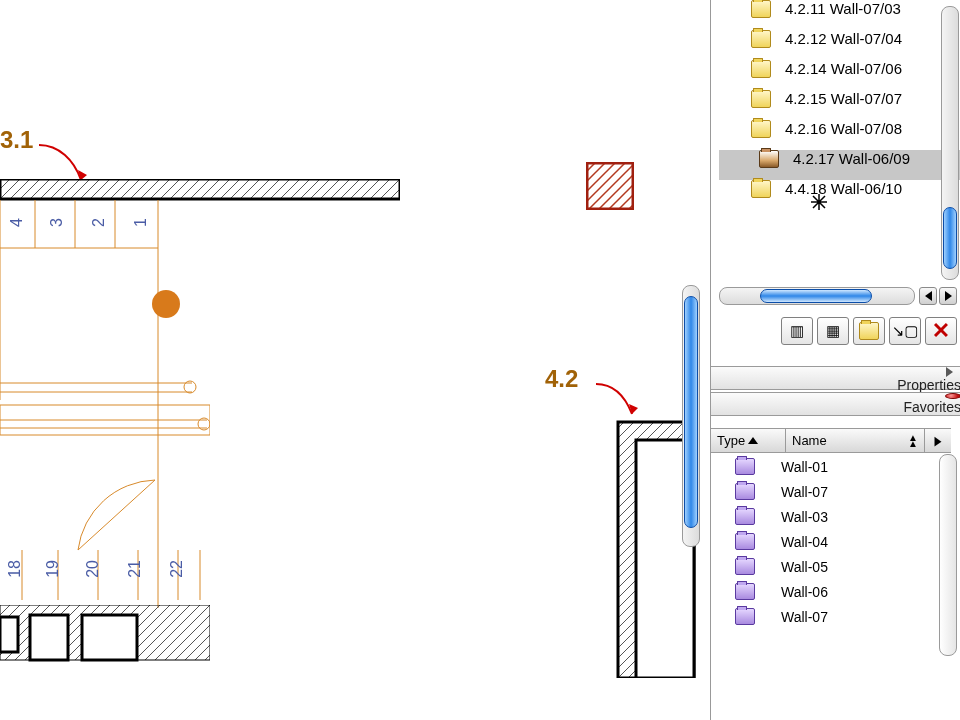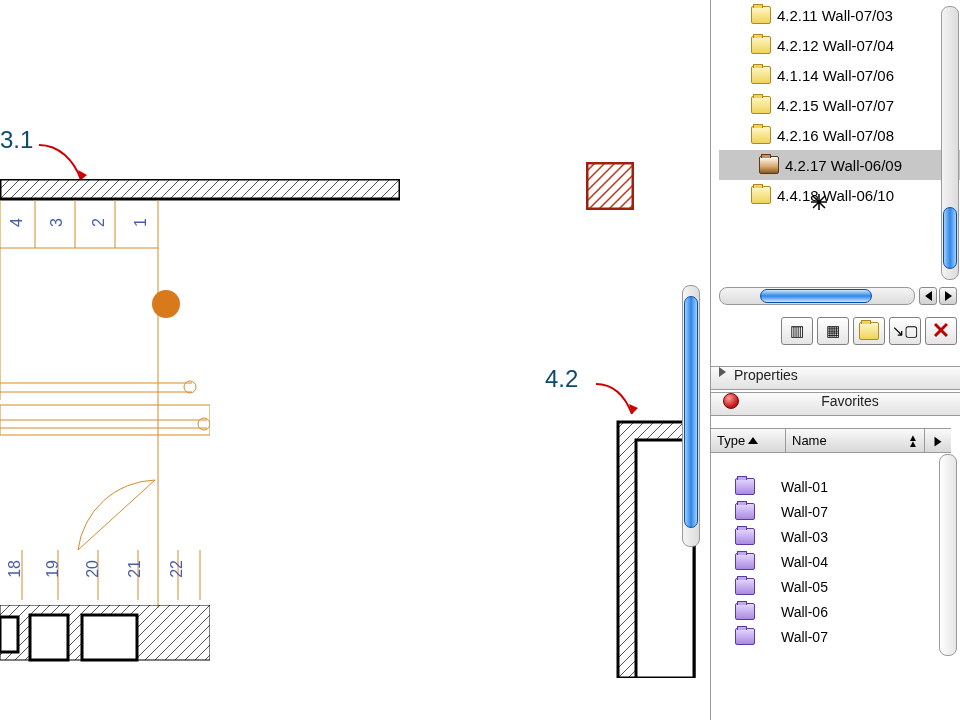--- a/index.html
+++ b/index.html
@@ -17,22 +17,22 @@
   .canvas {
     position: absolute;
     left: 0;
     top: 0;
     width: 700px;
     height: 720px;
     overflow: hidden;
   }
   .annot {
     position: absolute;
-    color: #0c4a6e;
-    font-weight: normal;
+    color: #a16207;
+    font-weight: bold;
     font-size: 24px;
     font-family: Arial, sans-serif;
   }
   .arrow {
     position: absolute;
     stroke: #d00000;
     fill: none;
   }
   .stair-num {
     position: absolute;
@@ -57,26 +57,26 @@
   }
   .tree {
     position: absolute;
     left:0; top:0; right:0;
     height: 280px;
     overflow: hidden;
     font-size: 15px;
   }
   .tree-row {
     display: flex;
-    align-items: center;
     height: 30px;
     padding-left: 40px;
     white-space: nowrap;
     cursor: default;
     user-select: none;
+    gap: 8px;
   }
   .tree-row.selected {
     background: #c7c7c7;
     margin-left: 8px;
   }
   .tree-row.parent { padding-left:18px; }
   .tree-icon {
     width: 18px; height: 16px;
     margin-right: 6px;
     display:inline-block;
@@ -162,27 +162,28 @@
     background:linear-gradient(#fff,#e5e5e5);
     border:1px solid #808080;
     border-radius:3px;
     display:flex;align-items:center;justify-content:center;
     cursor:pointer;
     font-size:15px;
   }
   .tb-x { color:#c00000; font-weight:bold; font-size:22px;}
   .section-head {
     height:22px;
-    display:flex;align-items:flex-start;
+    display:flex;align-items:flex-end;
     background:linear-gradient(#fbfbfb,#e2e2e2);
     border-top:1px solid #9a9a9a;
     border-bottom:1px solid #9a9a9a;
     padding-left:8px;
     font-size:14px;
     color:#222;
+    flex-direction:column;
   }
   .section-head .disc{
     width:0;height:0;
     border-top:5px solid transparent;
     border-bottom:5px solid transparent;
     border-left:7px solid #595959;
     margin-right:8px;
   }
   .section-head.center{justify-content:center;}
   .red-dot{
@@ -340,21 +341,21 @@
     <div class="tree-row">
         <span class="tree-icon folder-y"></span>
         <span>4.2.11 Wall-07/03</span>
       </div>
     <div class="tree-row">
         <span class="tree-icon folder-y"></span>
         <span>4.2.12 Wall-07/04</span>
       </div>
     <div class="tree-row">
         <span class="tree-icon folder-y"></span>
-        <span>4.1.14 Wall-07/06</span>
+        <span>4.2.14 Wall-07/06</span>
       </div>
     <div class="tree-row">
         <span class="tree-icon folder-y"></span>
         <span>4.2.15 Wall-07/07</span>
       </div>
     <div class="tree-row">
         <span class="tree-icon folder-y"></span>
         <span>4.2.16 Wall-07/08</span>
       </div>
     <div class="tree-row selected">
@@ -414,21 +415,21 @@
     </div>
     <div class="fav-th" style="flex:1">
       <span>Name</span>
       <span style="margin-left:auto" class="sort-tri-dbl">▲<br>▲</span>
     </div>
     <div class="fav-th" style="width:14px;border-right:none;justify-content:center">
       <span style="transform:scaleX(0.7)">▶</span>
     </div>
   </div>
 
-  <div class="fav-body" style="position:absolute;left:0;right:24px;top:454px;margin-top:20px;">
+  <div class="fav-body" style="position:absolute;left:0;right:24px;top:454px;">
     <div class="fav-row">
         <div style="width:70px;display:flex;justify-content:center">
           <span class="fav-icon"></span>
         </div>
         <span>Wall-01</span>
       </div>
     <div class="fav-row">
         <div style="width:70px;display:flex;justify-content:center">
           <span class="fav-icon"></span>
         </div>

